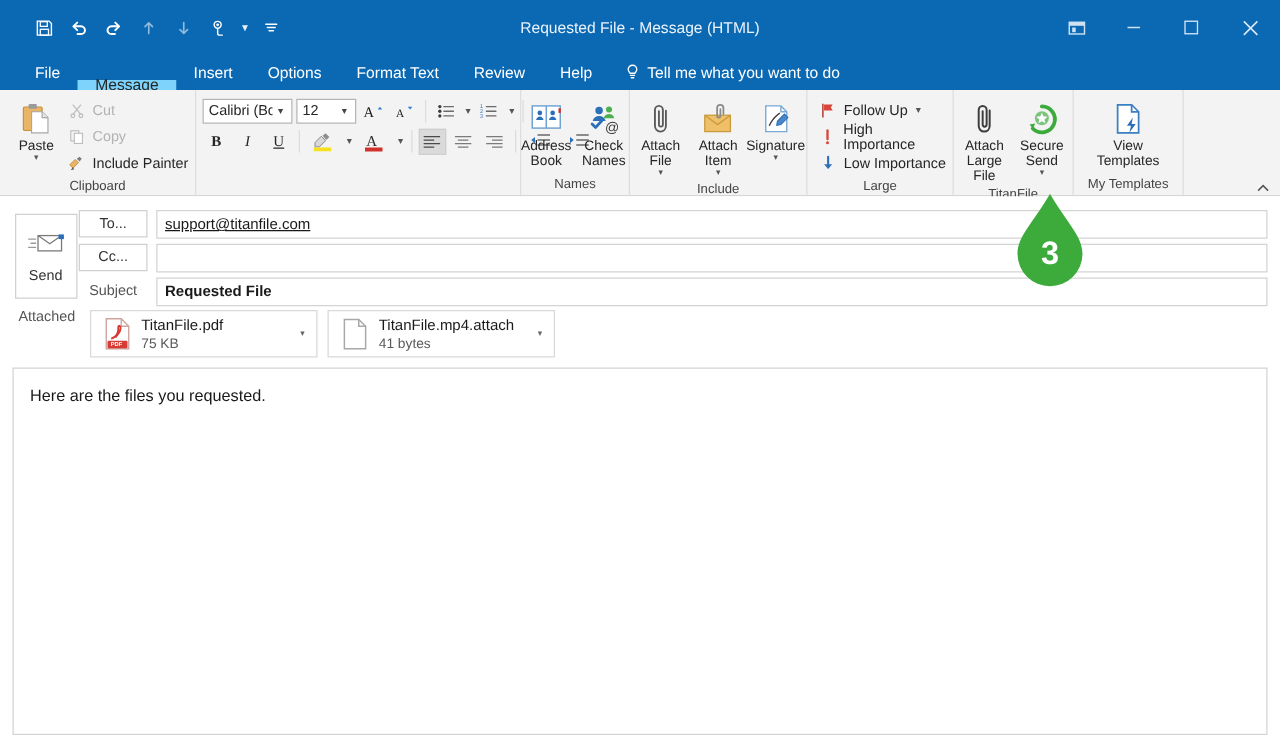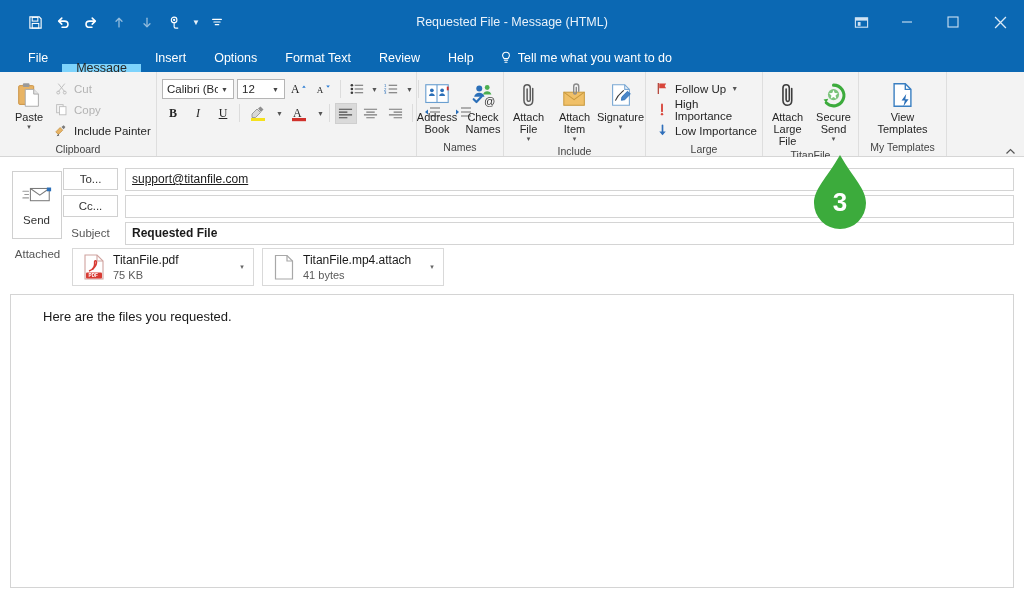--- a/index.html
+++ b/index.html
@@ -214,21 +214,21 @@
   .chip .ctxt { flex: 1; padding-left: 4px; line-height: 14px; }
   .chip .cname { font-size: 12px; color: #1a1a1a; }
   .chip .csize { font-size: 11px; color: #5a5a5a; }
   .chip .cdd { width: 14px; text-align: center; font-size: 7px; color: #666; }
 
   
   .bodywrap { flex: 1; padding: 8px 10px 10px 10px; min-height: 0; }
   .bodybox {
     width: 100%; height: 100%;
     border: 1px solid #d4d4d4; background: #fff;
-    padding: 14px 32px;
+    padding: 14px 13px;
     font-size: 13px; color: #1a1a1a;
   }
 
   
   .callout {
     position: absolute;
     left: 808px; top: 153px;
     width: 64px; height: 88px;
     pointer-events: none;
     z-index: 40;

